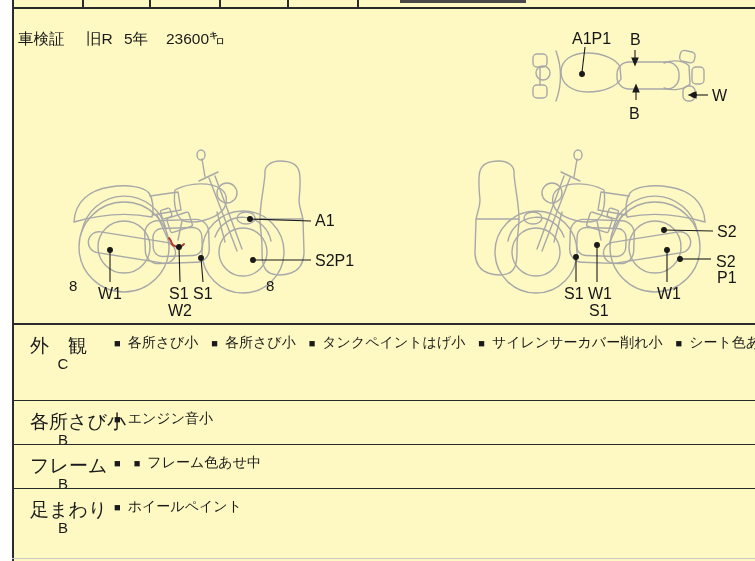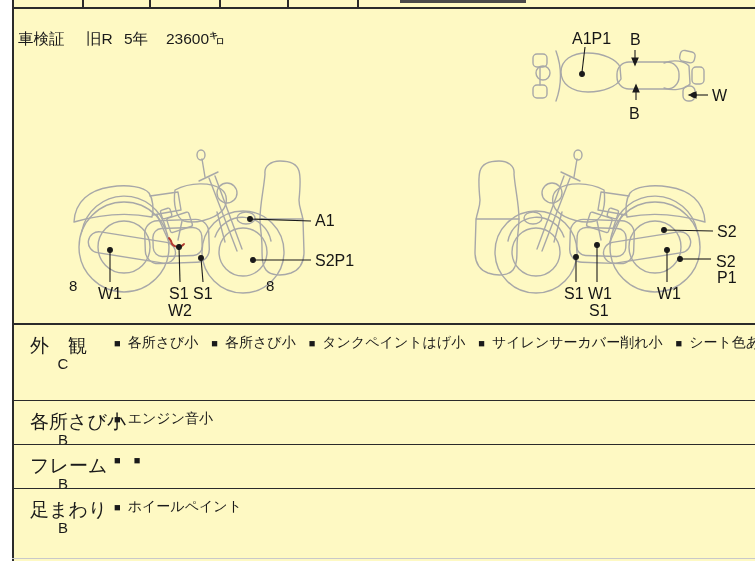--- a/index.html
+++ b/index.html
@@ -229,20 +229,21 @@
 
   <div class="insp-row" style="top:444px;height:44px;">
     <div class="insp-label">フレーム</div>
     <div class="insp-grade">B</div>
     <div class="insp-items">
       <span class="insp-item">
           <span class="bullet">■</span>
         </span>
       <span class="insp-item">
           <span class="bullet">■</span>
+          <span>フレーム色あせ中</span>
         </span>
     </div>
   </div>
 
   <div class="insp-row" style="top:488px;height:72px;text-decoration:underline;">
     <div class="insp-label">足まわり</div>
     <div class="insp-grade">B</div>
     <div class="insp-items">
       <span class="insp-item">
           <span class="bullet">■</span>

